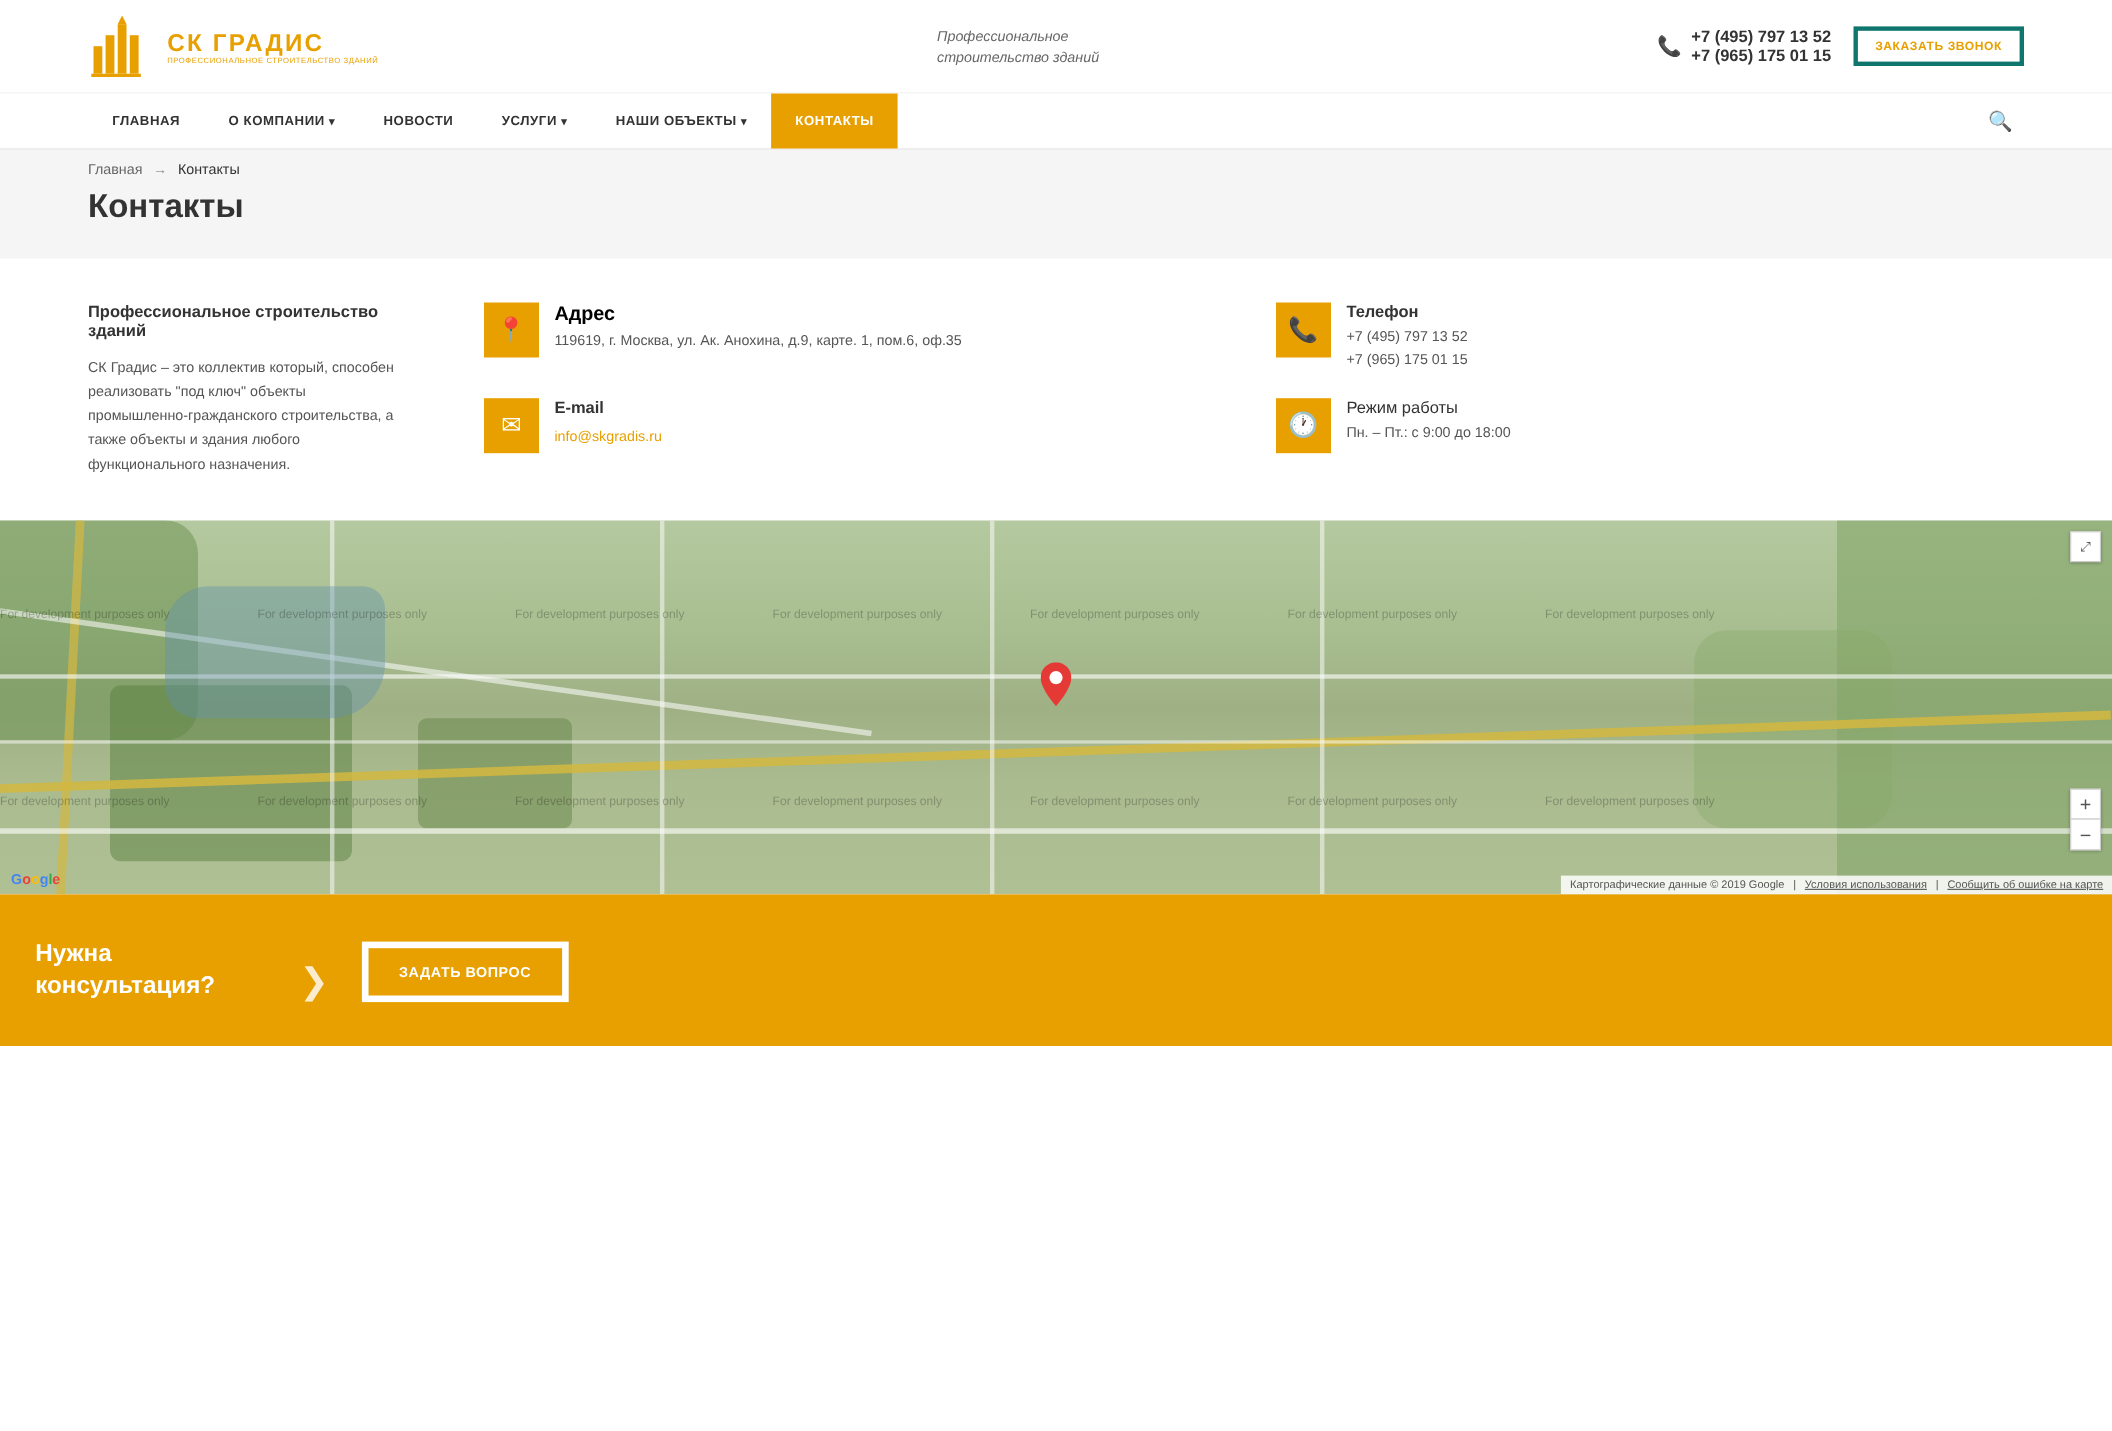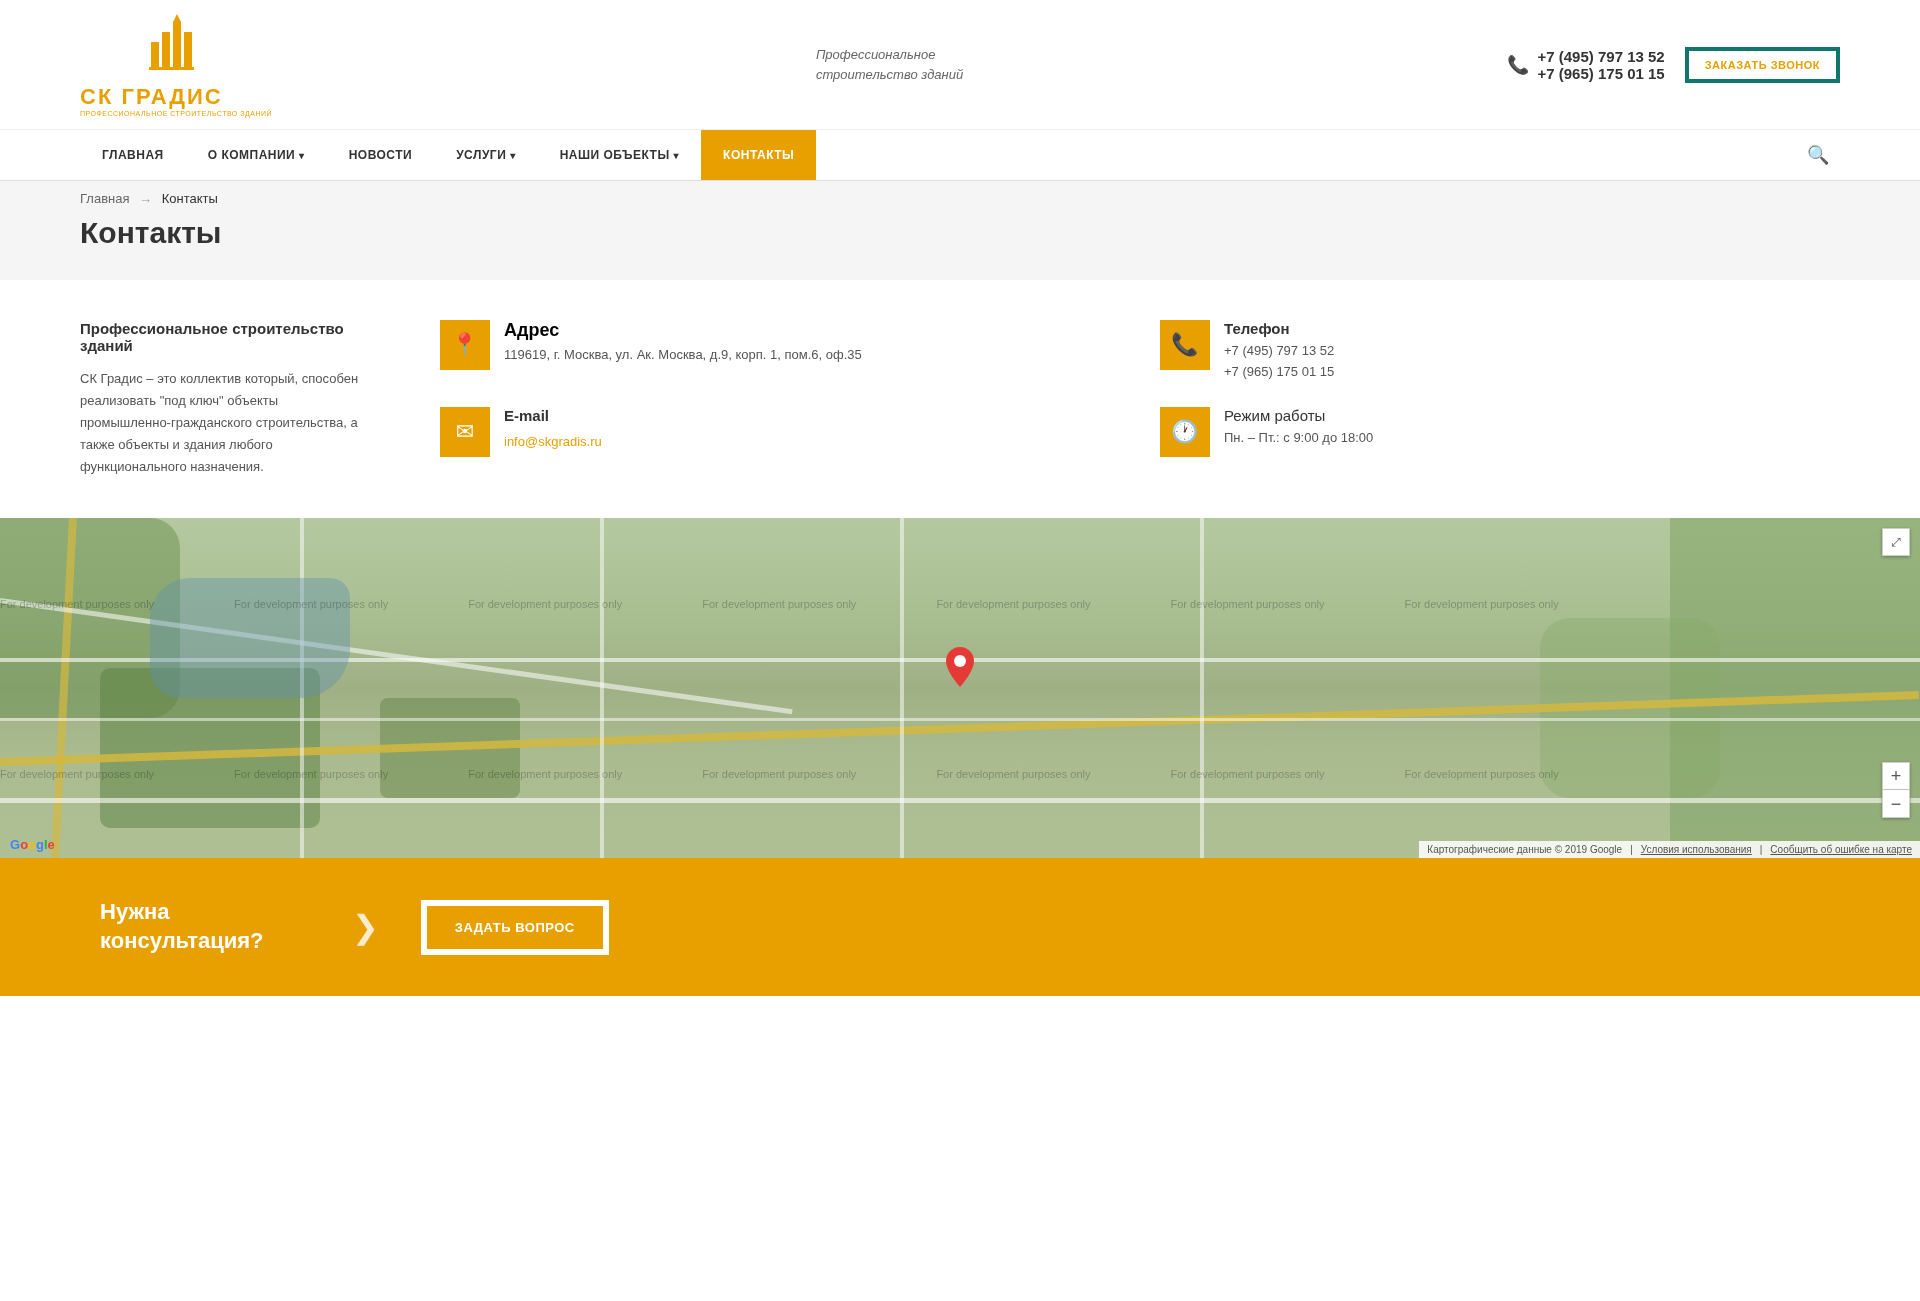--- a/index.html
+++ b/index.html
@@ -2,21 +2,21 @@
 <html><head>
   <meta charset="utf-8">
   <style>
     * { margin: 0; padding: 0; box-sizing: border-box; }
     body { font-family: Arial, sans-serif; background: #fff; color: #333; font-size: 14px; }
   </style>
 </head>
 <body>
 
 <header style="display:flex; align-items:center; justify-content:space-between; padding:12px 80px; border-bottom:1px solid #eee;">
-  <div style="display:flex; align-items:center; gap:12px;flex-direction:column;">
+  <div style="display:flex; align-items:center; gap:12px;">
 
     <svg width="60" height="60" viewBox="0 0 60 60">
       <rect x="5" y="30" width="8" height="25" fill="#e8a000"></rect>
       <rect x="16" y="20" width="8" height="35" fill="#e8a000"></rect>
       <rect x="27" y="10" width="8" height="45" fill="#e8a000"></rect>
       <rect x="38" y="20" width="8" height="35" fill="#e8a000"></rect>
       <rect x="3" y="55" width="45" height="3" fill="#e8a000"></rect>
       <polygon points="31,2 27,10 35,10" fill="#e8a000"></polygon>
     </svg>
     <div>
@@ -80,21 +80,21 @@
   <div style="flex:0 0 280px;">
     <h3 style="font-size:15px; font-weight:bold; color:#333; margin-bottom:14px;">Профессиональное строительство зданий</h3>
     <p style="font-size:13px; color:#555; line-height:1.7;">СК Градис – это коллектив который, способен реализовать "под ключ" объекты промышленно-гражданского строительства, а также объекты и здания любого функционального назначения.</p>
   </div>
   <div style="flex:1; display:grid; grid-template-columns:1fr 1fr; gap:24px 40px;">
 
     <div style="display:flex; align-items:flex-start; gap:14px;">
       <div style="width:50px; height:50px; background:#e8a000; display:flex; align-items:center; justify-content:center; flex-shrink:0; color:#fff; font-size:22px;">📍</div>
       <div>
         <div style="font-size:18px; font-weight:bold; color:#000000; margin-bottom:4px;">Адрес</div>
-        <div style="font-size:13px; color:#555; line-height:1.6;">119619, г. Москва, ул. Ак. Москва, д.9, корп. 1, пом.6, оф.35</div>
+        <div style="font-size:13px; color:#555; line-height:1.6;">119619, г. Москва, ул. Ак. Анохина, д.9, карте. 1, пом.6, оф.35</div>
       </div>
     </div>
 
     <div style="display:flex; align-items:flex-start; gap:14px;">
       <div style="width:50px; height:50px; background:#e8a000; display:flex; align-items:center; justify-content:center; flex-shrink:0; color:#fff; font-size:22px;">📞</div>
       <div>
         <div style="font-size:15px; font-weight:bold; color:#333; margin-bottom:4px;">Телефон</div>
         <div style="font-size:13px; color:#555; line-height:1.6;">+7 (495) 797 13 52<br>+7 (965) 175 01 15</div>
       </div>
     </div>
@@ -182,19 +182,19 @@
     <div style="position:absolute; bottom:0; right:0; background:rgba(255,255,255,0.85); font-size:10px; color:#555; padding:3px 8px; display:flex; gap:8px;">
       <span>Картографические данные © 2019 Google</span>
       <span>|</span>
       <span style="cursor:pointer; text-decoration:underline;">Условия использования</span>
       <span>|</span>
       <span style="cursor:pointer; text-decoration:underline;">Сообщить об ошибке на карте</span>
     </div>
   </div>
 </div>
 
-<div style="background:#e8a000; padding:40px 100px; display:flex; align-items:center; gap:42px;">
+<div style="background:#e8a000; padding:40px 32px; display:flex; align-items:flex-end; gap:30px;">
   <h2 style="color:#fff; font-size:22px; font-weight:bold; line-height:1.3; flex:0 0 210px;">Нужна консультация?</h2>
   <span style="color:#fff; font-size:32px; flex-shrink:0; opacity:0.8;">❯</span>
   <button style="border:6px solid #ffffff; color:#fff; background:transparent; padding:14px 28px; font-size:13px; font-weight:bold; cursor:pointer; letter-spacing:0.5px; text-transform:uppercase; white-space:nowrap; flex-shrink:0;">ЗАДАТЬ ВОПРОС</button>
 </div>
 
 <div style="height:80px; background:#fff;"></div>
 
 </body></html>

